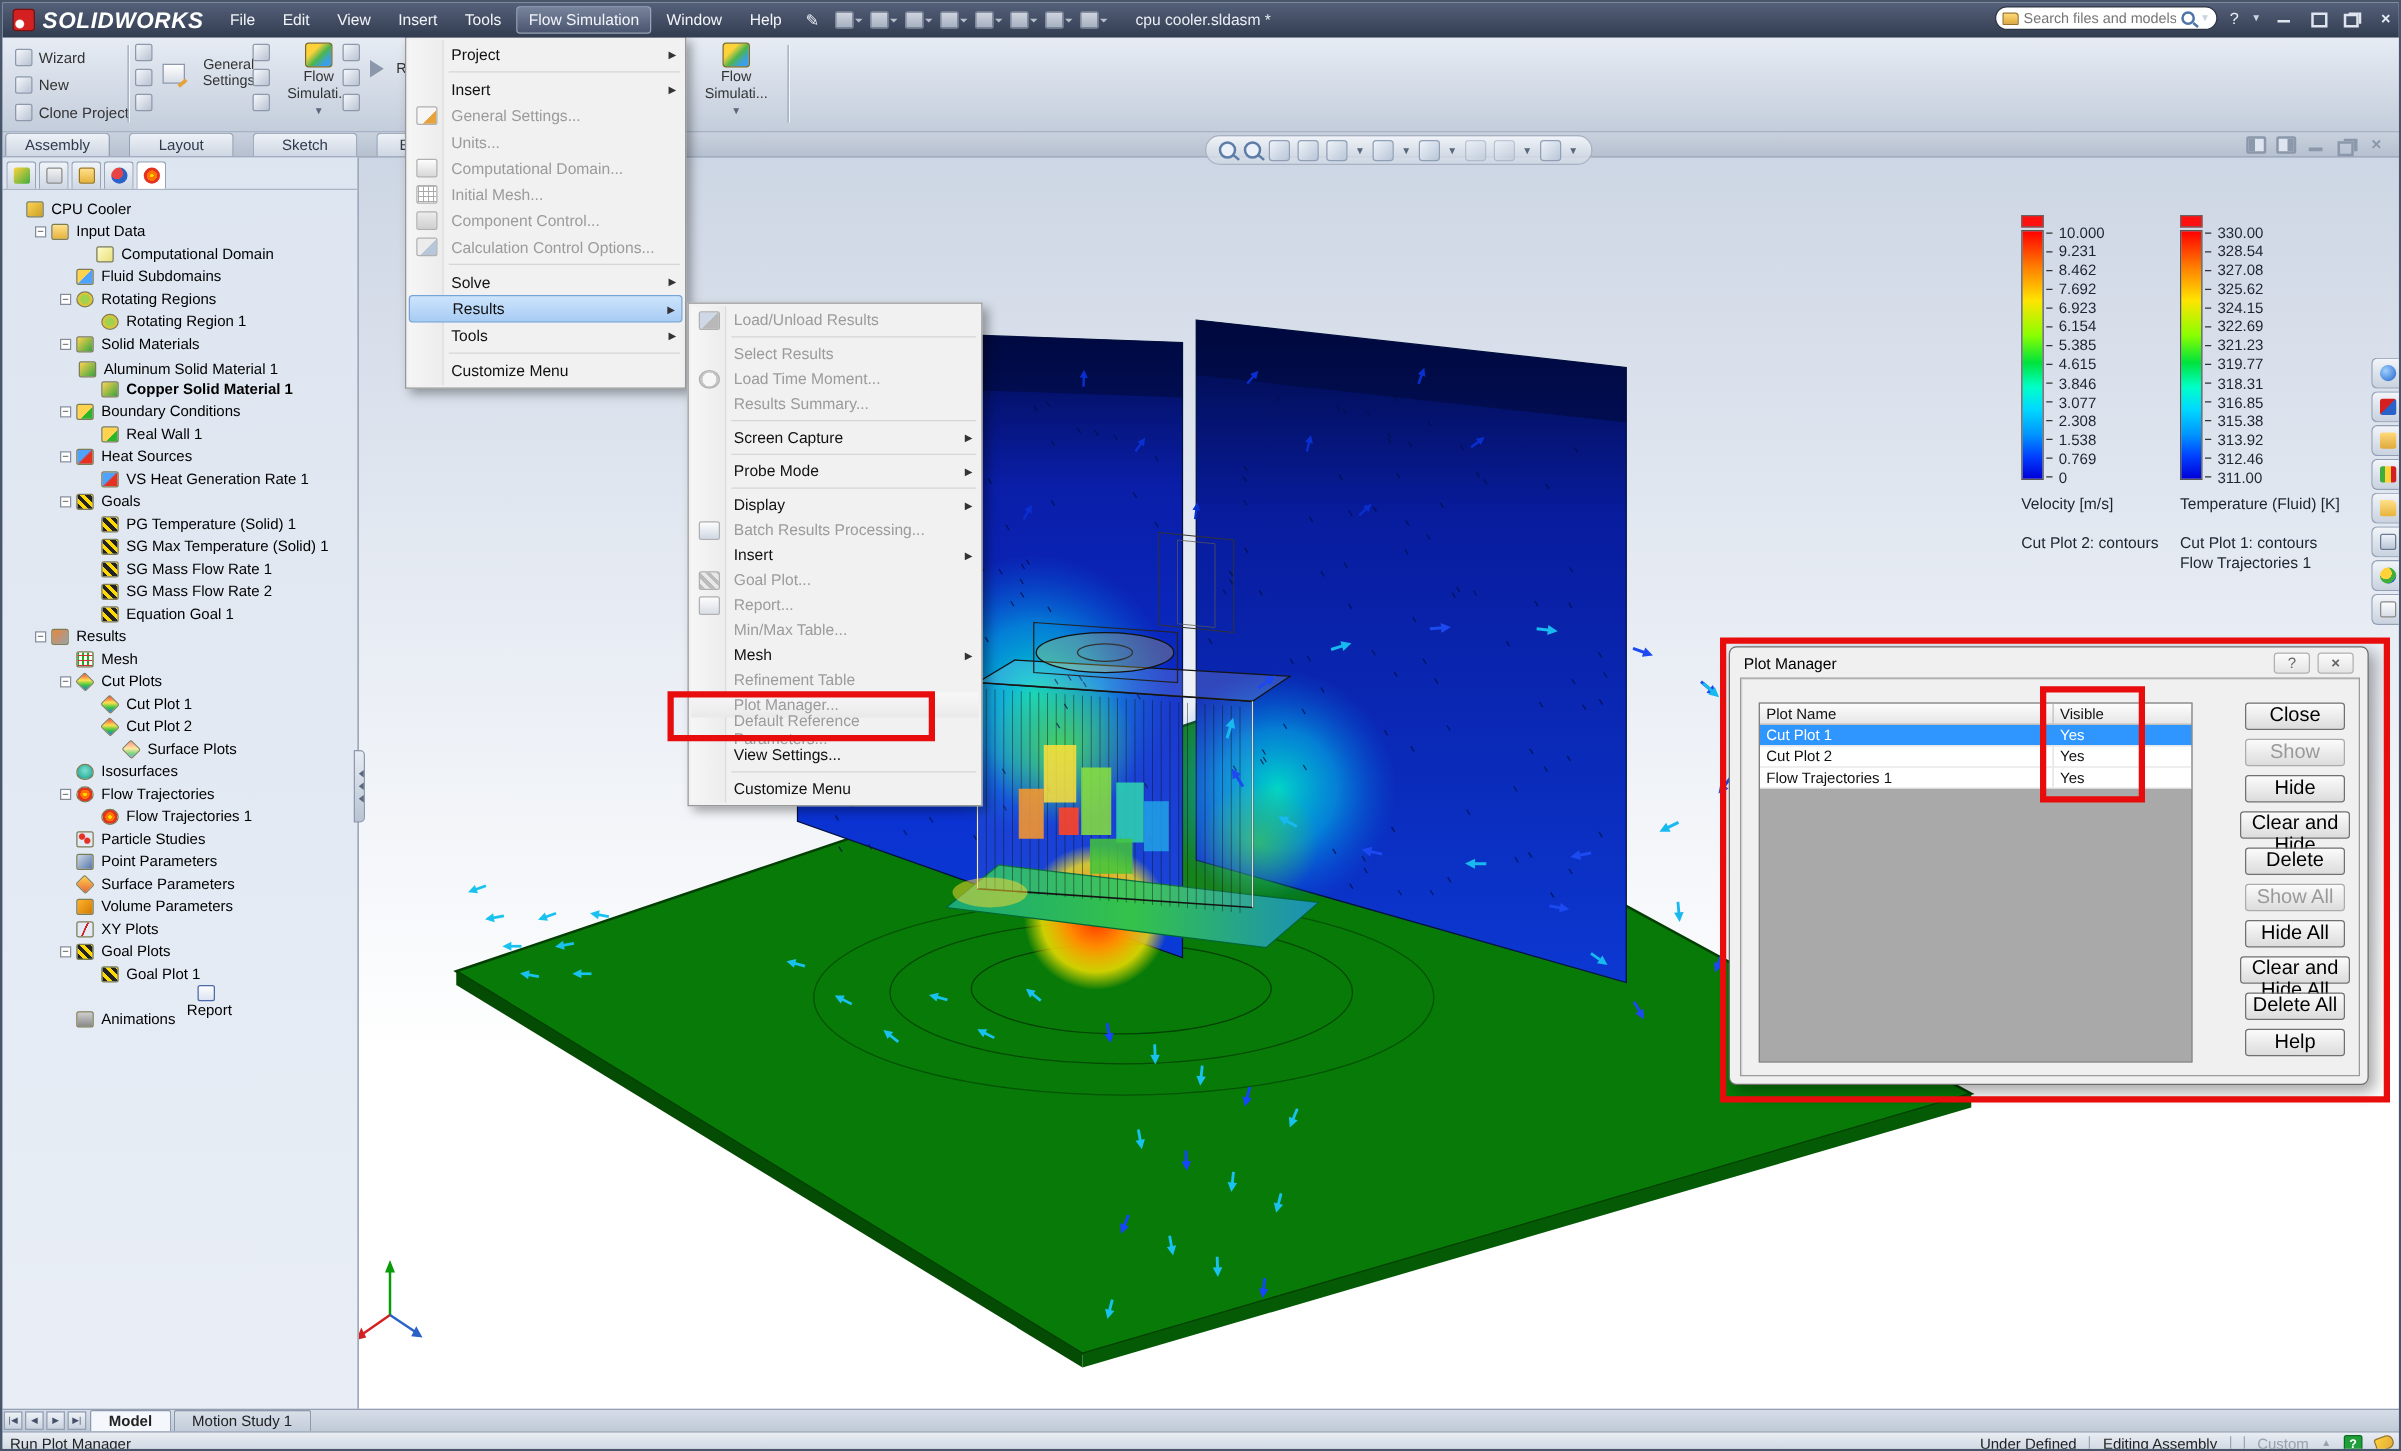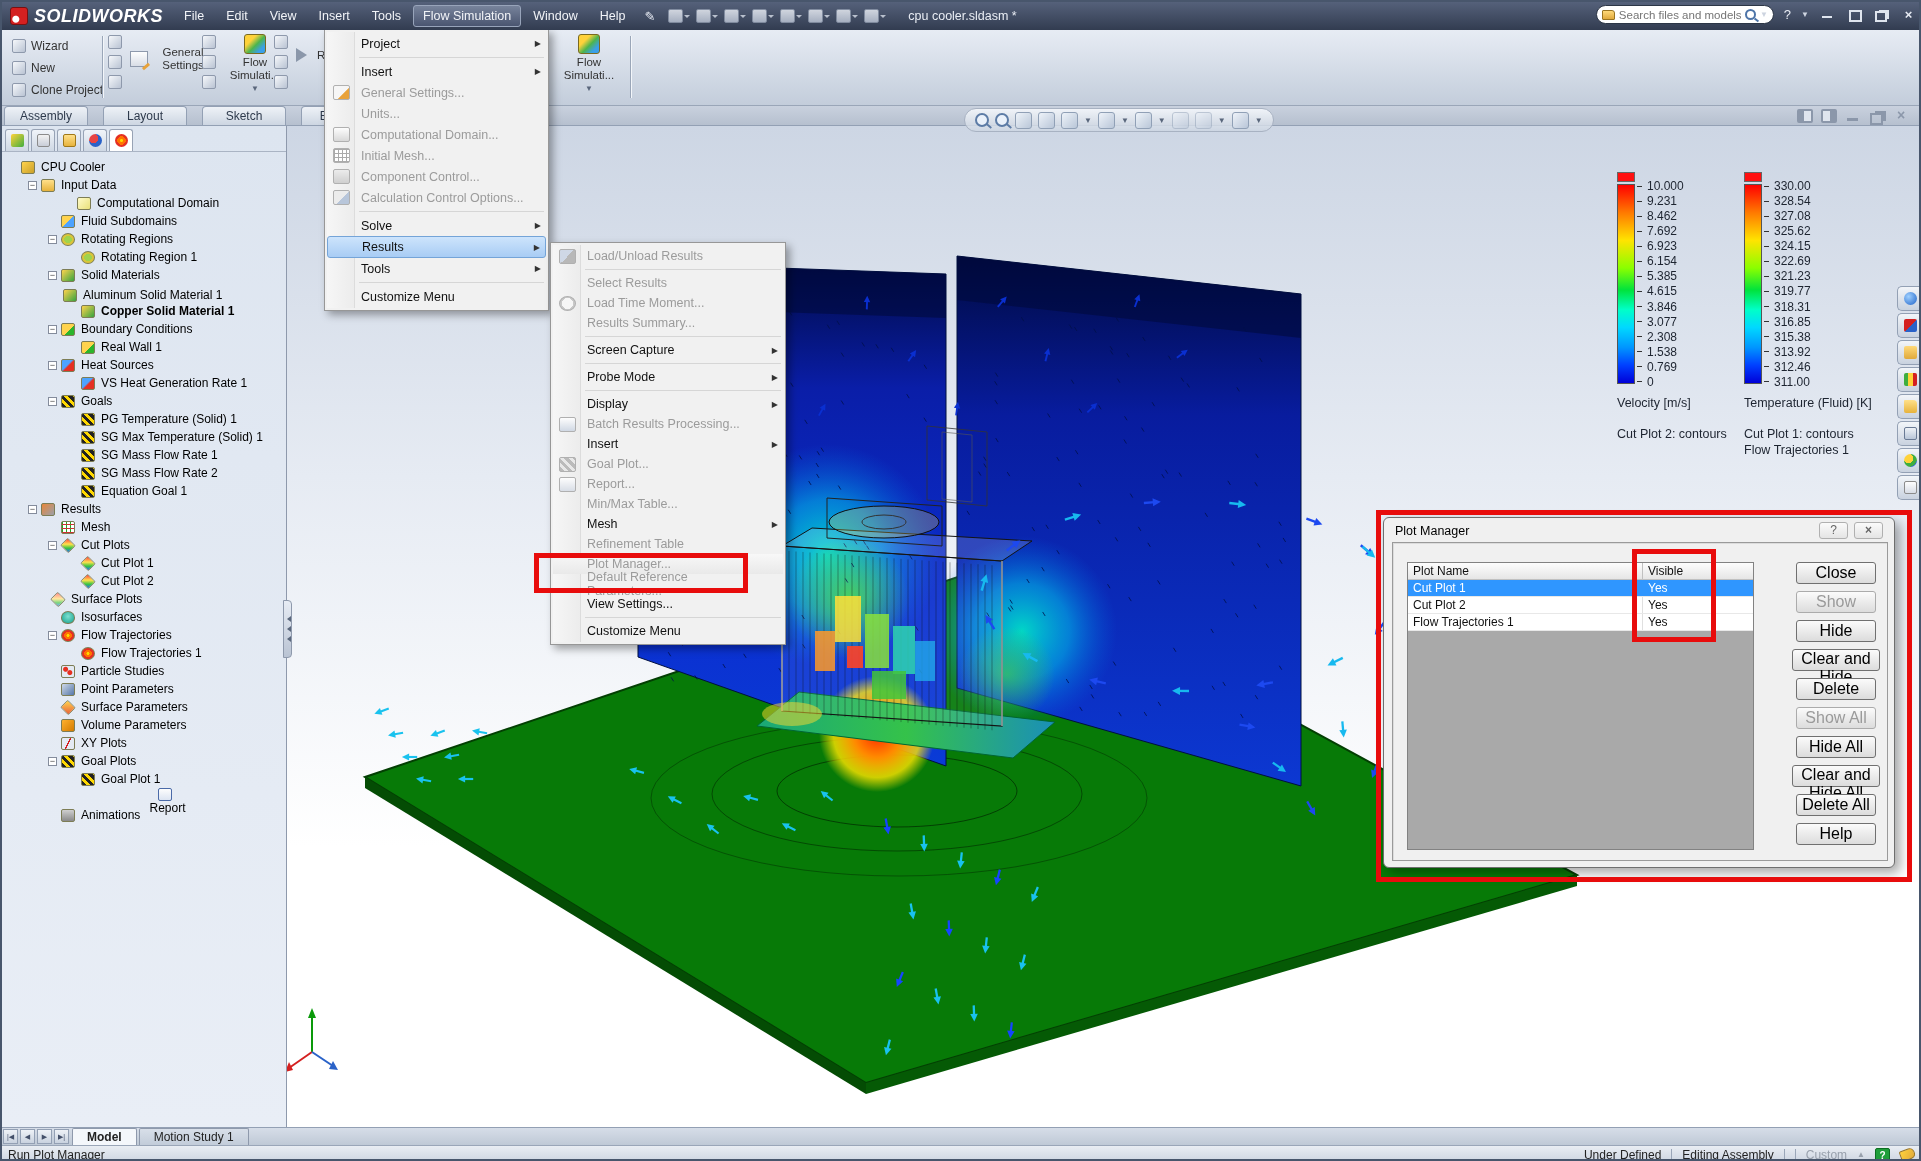--- a/index.html
+++ b/index.html
@@ -1085,21 +1085,21 @@
         <div class="trow" style="padding-left: 66px;">
           <span class="tspace"></span>
           <span class="ti ti-cutplot"></span>
           <span class="tlabel">Cut Plot 1</span>
         </div>
         <div class="trow" style="padding-left: 66px;">
           <span class="tspace"></span>
           <span class="ti ti-cutplot"></span>
           <span class="tlabel">Cut Plot 2</span>
         </div>
-        <div class="trow" style="padding-left: 36px;">
+        <div class="trow" style="padding-left: 46px; margin-left: 37px;">
           <span class="tspace"></span>
           <span class="ti ti-surface"></span>
           <span class="tlabel">Surface Plots</span>
         </div>
         <div class="trow" style="padding-left: 46px;">
           <span class="tspace"></span>
           <span class="ti ti-iso"></span>
           <span class="tlabel">Isosurfaces</span>
         </div>
         <div class="trow" style="padding-left: 46px;">

